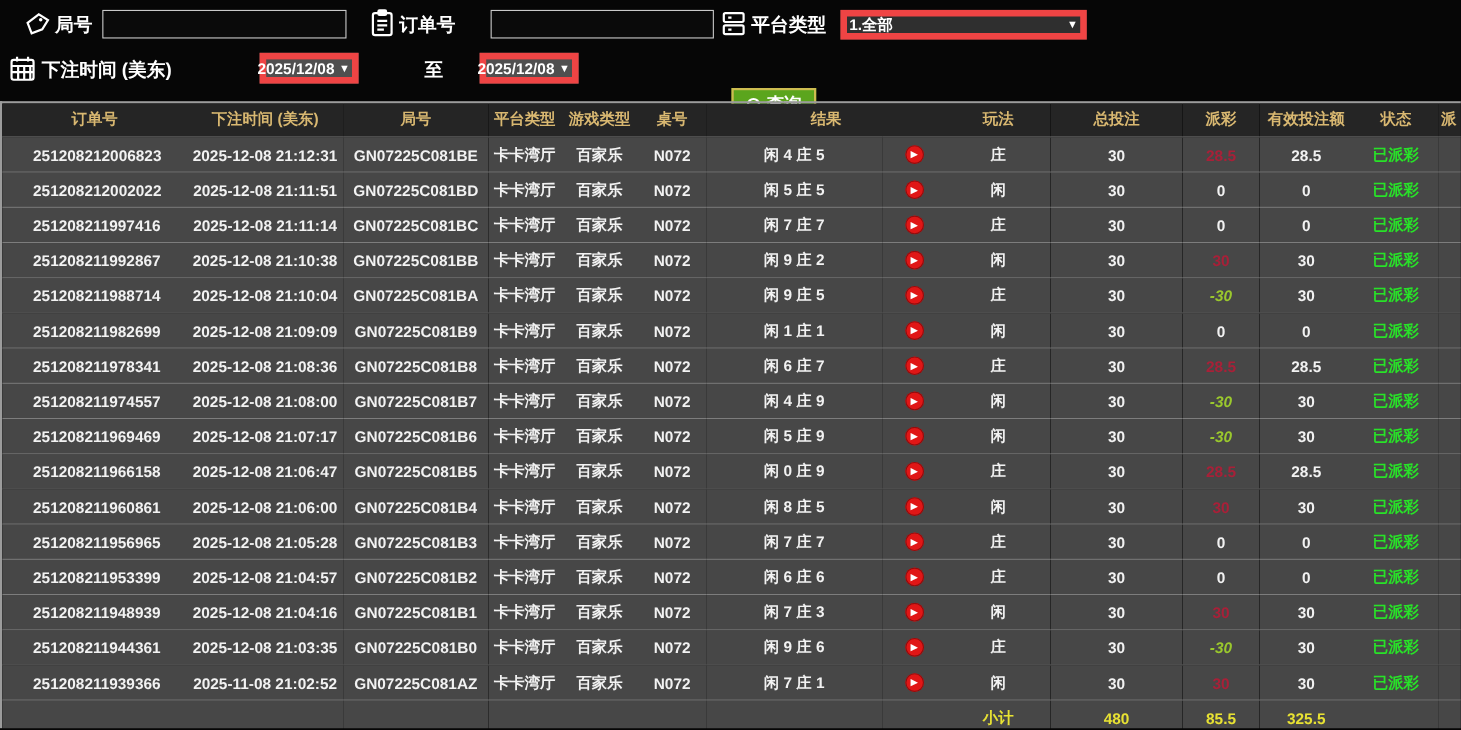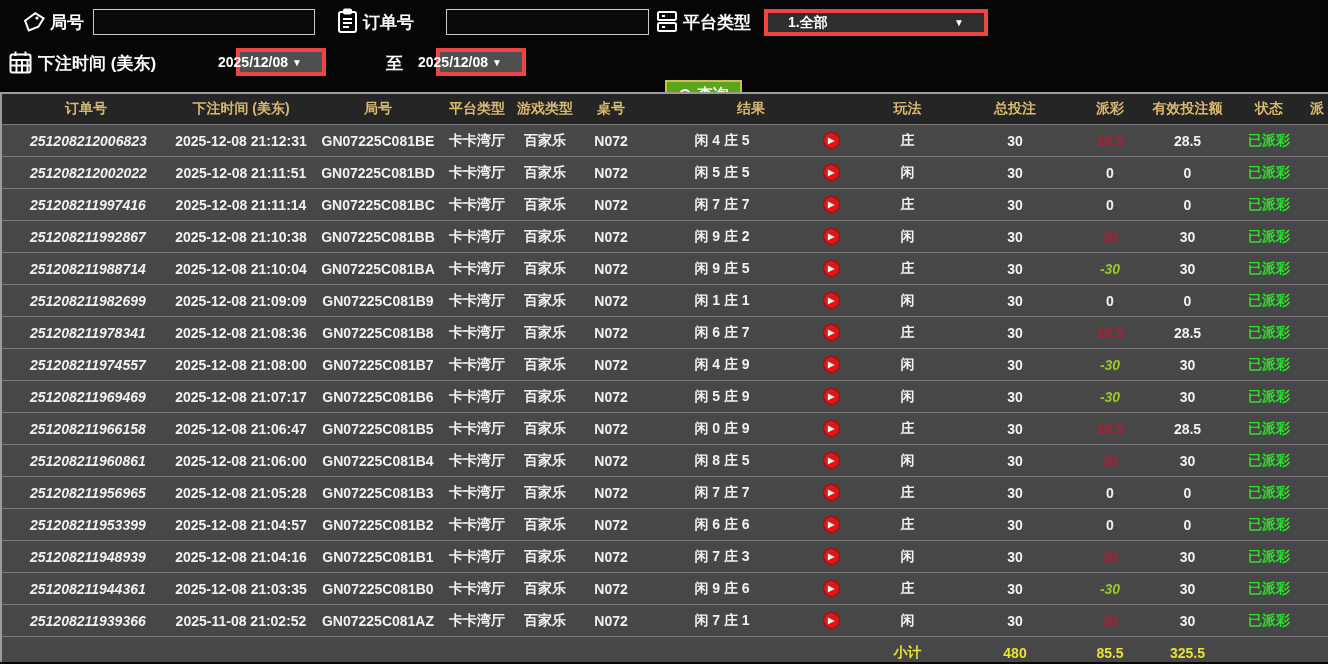--- a/index.html
+++ b/index.html
@@ -8,23 +8,23 @@
     font-family:"Liberation Sans",sans-serif;position:relative;
   }
   
   .abs{position:absolute;}
   .flabel{color:#ffffff;font-weight:bold;font-size:17px;white-space:nowrap;}
   .txt-input{
     background:#0a0a0a;border:1px solid #c9c9c9;height:24px;color:#fff;
     font-family:"Liberation Sans",sans-serif;font-size:14px;padding:0 4px;
   }
   .sel{
-    background:#2f2f2f;border:4px solid #ef4444;color:#fff;font-weight:bold;
+    background:#2f2f2f;border:6px solid #ef4444;color:#fff;font-weight:bold;
     font-size:14px;display:flex;align-items:center;box-sizing:border-box;
-    padding:0 20px;cursor:pointer;
+    padding:0 2px;cursor:pointer;
   }
   .sel .arrow{margin-left:auto;font-size:10px;color:#fff;}
   .sel.date{background:#4f4f4f;justify-content:flex-end;}
   .sel.date .arrow{margin-left:4px;}
   .query-btn{
     background:#5ba51d;border:2px solid #cdbd50;color:#fff;font-weight:bold;
     font-size:16px;display:flex;align-items:center;justify-content:center;
     gap:3px;box-sizing:border-box;cursor:pointer;font-family:"Liberation Sans",sans-serif;
   }
   .icon svg{display:block;}
@@ -36,21 +36,21 @@
   table{border-collapse:collapse;table-layout:fixed;width:1366px;}
   th{
     background:#252525;color:#d9b871;font-size:14px;font-weight:bold;
     height:28px;text-align:center;white-space:nowrap;overflow:hidden;
   }
   td{
     background:#474747;color:#f2f2f2;font-size:14px;font-weight:bold;
     height:29px;text-align:center;border-top:1px solid #7d7d7d;
     white-space:nowrap;overflow:hidden;
   }
-  td.c-order{text-align:left;padding-left:28px;font-style:italic;}
+  td.c-order{text-align:left;padding-left:28px;}
   td.c-extra,th.c-extra{text-align:left;padding-left:2px;}
   .pay-red{color:#a82038;}
   .pay-green{color:#9ac82d;font-style:italic;}
   .status{color:#28e228;}
   tr.totals td{color:#e8e233;}
   .play-icon{
     display:inline-block;width:17px;height:17px;border-radius:50%;
     background:#e01616;color:#fff;font-size:8px;line-height:17px;
     text-align:center;vertical-align:middle;cursor:pointer;
     box-shadow:0 0 0 1px #8c0f0f inset;

